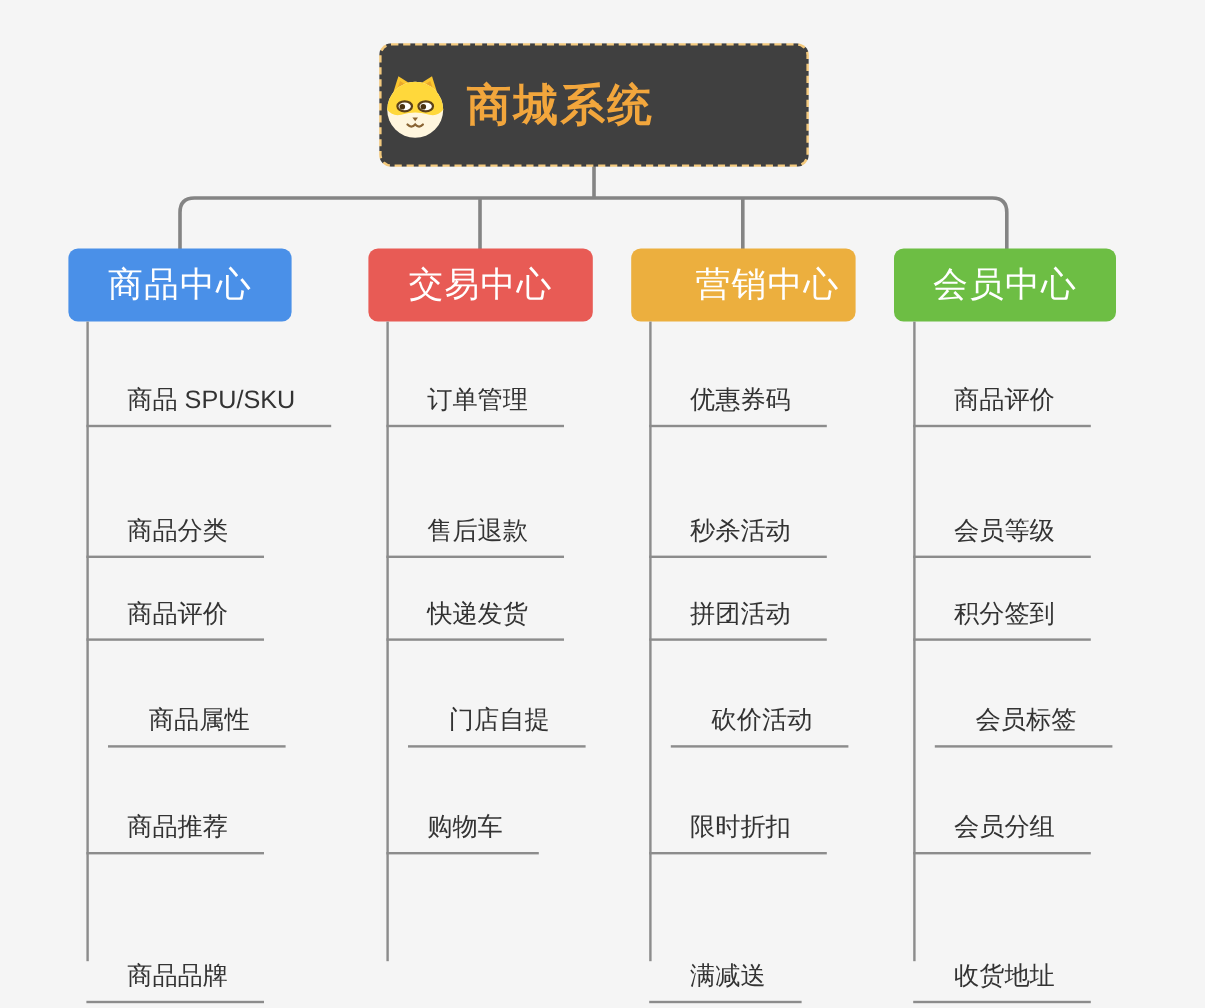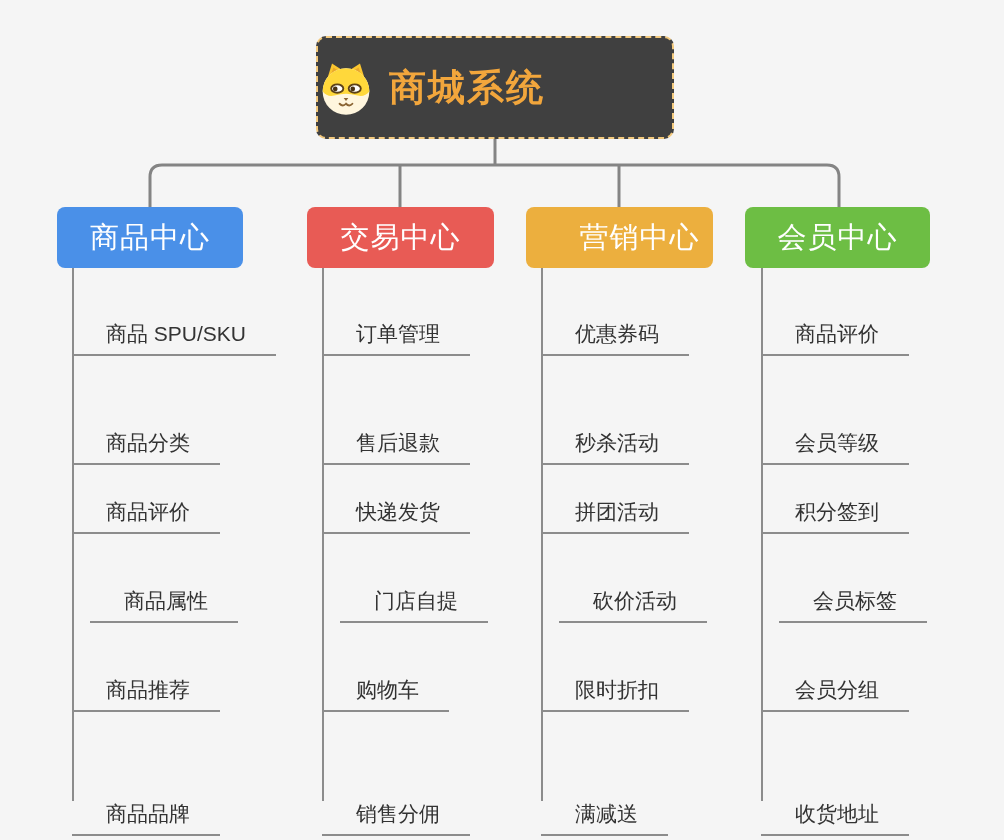--- a/index.html
+++ b/index.html
@@ -114,21 +114,20 @@
   <div class="leaf c0 r2">商品评价</div>
   <div class="leaf c0 r3">商品属性</div>
   <div class="leaf c0 r4">商品推荐</div>
   <div class="leaf c0 r5">商品品牌</div>
 
   <div class="leaf c1 r0">订单管理</div>
   <div class="leaf c1 r1">售后退款</div>
   <div class="leaf c1 r2">快递发货</div>
   <div class="leaf c1 r3">门店自提</div>
   <div class="leaf c1 r4">购物车</div>
-  <div class="leaf c1 r5">销售分佣</div>
 
   <div class="leaf c2 r0">优惠券码</div>
   <div class="leaf c2 r1">秒杀活动</div>
   <div class="leaf c2 r2">拼团活动</div>
   <div class="leaf c2 r3">砍价活动</div>
   <div class="leaf c2 r4">限时折扣</div>
   <div class="leaf c2 r5">满减送</div>
 
   <div class="leaf c3 r0">商品评价</div>
   <div class="leaf c3 r1">会员等级</div>

